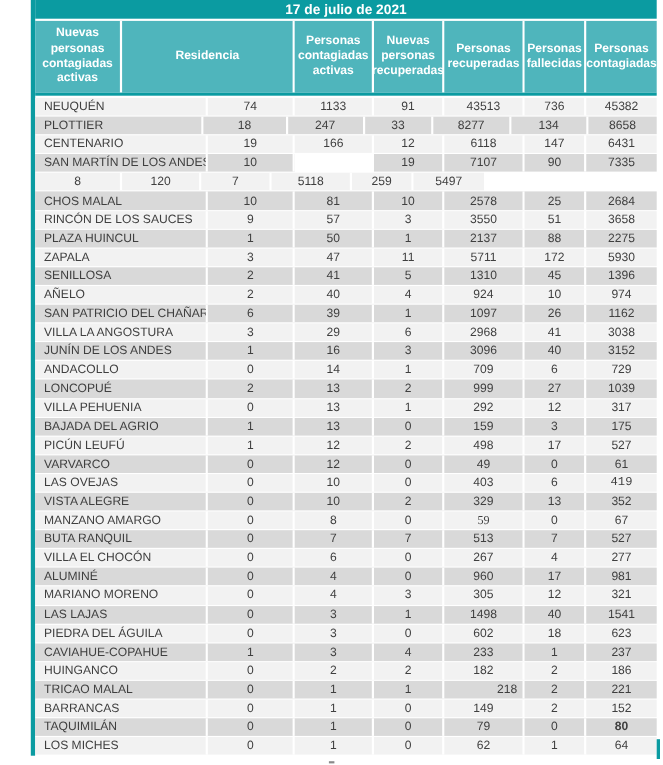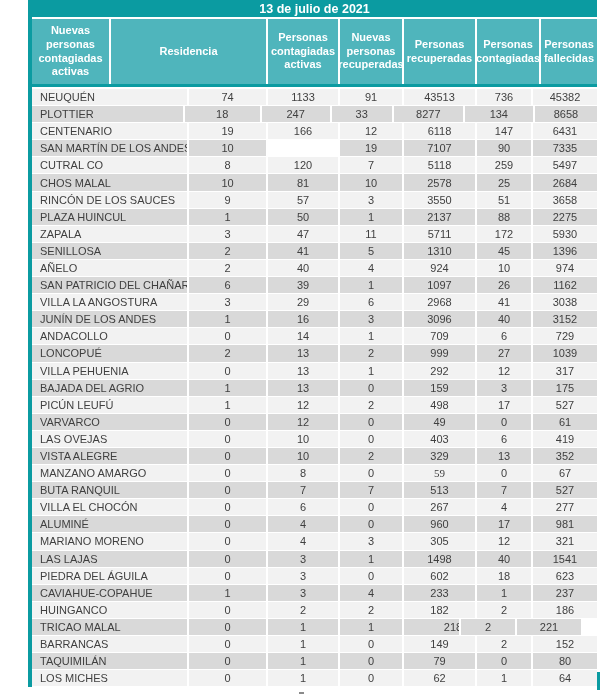--- a/index.html
+++ b/index.html
@@ -107,30 +107,30 @@
     width:5px;
     height:2px;
     background:#8A8A8A;
   }
 </style>
 </head>
 <body>
 
 <div class="canvas">
   <div class="table-wrap">
-    <div class="title-bar">13 de julio de 2021</div>
+    <div class="title-bar">17 de julio de 2021</div>
 
     <div class="header-row" id="header-row">
         <div class="header-cell" style="width: 79px;">Nuevas personas contagiadas activas</div>
         <div class="header-cell" style="width: 157px;">Residencia</div>
         <div class="header-cell" style="width: 72px;">Personas contagiadas activas</div>
         <div class="header-cell" style="width: 64px;">Nuevas personas recuperadas</div>
         <div class="header-cell" style="width: 73px;">Personas recuperadas</div>
+        <div class="header-cell" style="width: 56px;">Personas fallecidas</div>
         <div class="header-cell" style="width: 64px;">Personas contagiadas</div>
-        <div class="header-cell" style="width: 56px;">Personas fallecidas</div>
       </div>
 
     <div class="header-underline"></div>
 
     <div class="tbody" id="table-body">
         <div class="trow odd">
           <div class="tcell name" style="width: 157px;">NEUQUÉN</div>
           <div class="tcell" style="width: 79px;">74</div>
           <div class="tcell" style="width: 72px;">1133</div>
           <div class="tcell" style="width: 64px;">91</div>
@@ -159,21 +159,20 @@
         <div class="trow even">
           <div class="tcell name" style="width: 157px;">SAN MARTÍN DE LOS ANDES</div>
           <div class="tcell" style="width: 79px;">10</div>
           <div class="tcell" style="width: 72px; margin-top: 29px;">138</div>
           <div class="tcell" style="width: 64px;">19</div>
           <div class="tcell" style="width: 73px;">7107</div>
           <div class="tcell" style="width: 56px;">90</div>
           <div class="tcell" style="width: 64px;">7335</div>
         </div>
         <div class="trow odd">
-          <div class="tcell name" style="width: 157px;">CUTRAL CO</div>
           <div class="tcell" style="width: 79px;">8</div>
           <div class="tcell" style="width: 72px;">120</div>
           <div class="tcell" style="width: 64px;">7</div>
           <div class="tcell" style="width: 73px;">5118</div>
           <div class="tcell" style="width: 56px;">259</div>
           <div class="tcell" style="width: 64px;">5497</div>
         </div>
         <div class="trow even">
           <div class="tcell name" style="width: 157px;">CHOS MALAL</div>
           <div class="tcell" style="width: 79px;">10</div>
@@ -309,21 +308,21 @@
           <div class="tcell" style="width: 56px;">0</div>
           <div class="tcell" style="width: 64px;">61</div>
         </div>
         <div class="trow odd">
           <div class="tcell name" style="width: 157px;">LAS OVEJAS</div>
           <div class="tcell" style="width: 79px;">0</div>
           <div class="tcell" style="width: 72px;">10</div>
           <div class="tcell" style="width: 64px;">0</div>
           <div class="tcell" style="width: 73px;">403</div>
           <div class="tcell" style="width: 56px;">6</div>
-          <div class="tcell" style="width: 64px;">419</div>
+          <div class="tcell" style="width: 64px; font-family: Liberation Mono, monospace;">419</div>
         </div>
         <div class="trow even">
           <div class="tcell name" style="width: 157px;">VISTA ALEGRE</div>
           <div class="tcell" style="width: 79px;">0</div>
           <div class="tcell" style="width: 72px;">10</div>
           <div class="tcell" style="width: 64px;">2</div>
           <div class="tcell" style="width: 73px;">329</div>
           <div class="tcell" style="width: 56px;">13</div>
           <div class="tcell" style="width: 64px;">352</div>
         </div>
@@ -406,41 +405,41 @@
           <div class="tcell" style="width: 64px;">2</div>
           <div class="tcell" style="width: 73px;">182</div>
           <div class="tcell" style="width: 56px;">2</div>
           <div class="tcell" style="width: 64px;">186</div>
         </div>
         <div class="trow even">
           <div class="tcell name" style="width: 157px;">TRICAO MALAL</div>
           <div class="tcell" style="width: 79px;">0</div>
           <div class="tcell" style="width: 72px;">1</div>
           <div class="tcell" style="width: 64px;">1</div>
-          <div class="tcell" style="width: 57px; padding-left: 43px;">218</div>
+          <div class="tcell" style="width: 73px; padding-left: 43px;">218</div>
           <div class="tcell" style="width: 56px;">2</div>
           <div class="tcell" style="width: 64px;">221</div>
         </div>
         <div class="trow odd">
           <div class="tcell name" style="width: 157px;">BARRANCAS</div>
           <div class="tcell" style="width: 79px;">0</div>
           <div class="tcell" style="width: 72px;">1</div>
           <div class="tcell" style="width: 64px;">0</div>
           <div class="tcell" style="width: 73px;">149</div>
           <div class="tcell" style="width: 56px;">2</div>
           <div class="tcell" style="width: 64px;">152</div>
         </div>
         <div class="trow even">
           <div class="tcell name" style="width: 157px;">TAQUIMILÁN</div>
           <div class="tcell" style="width: 79px;">0</div>
           <div class="tcell" style="width: 72px;">1</div>
           <div class="tcell" style="width: 64px;">0</div>
           <div class="tcell" style="width: 73px;">79</div>
           <div class="tcell" style="width: 56px;">0</div>
-          <div class="tcell" style="width: 64px;">80</div>
+          <div class="tcell" style="width: 64px; font-weight: bold;">80</div>
         </div>
         <div class="trow odd">
           <div class="tcell name" style="width: 157px;">LOS MICHES</div>
           <div class="tcell" style="width: 79px;">0</div>
           <div class="tcell" style="width: 72px;">1</div>
           <div class="tcell" style="width: 64px;">0</div>
           <div class="tcell" style="width: 73px;">62</div>
           <div class="tcell" style="width: 56px;">1</div>
           <div class="tcell" style="width: 64px;">64</div>
         </div>

